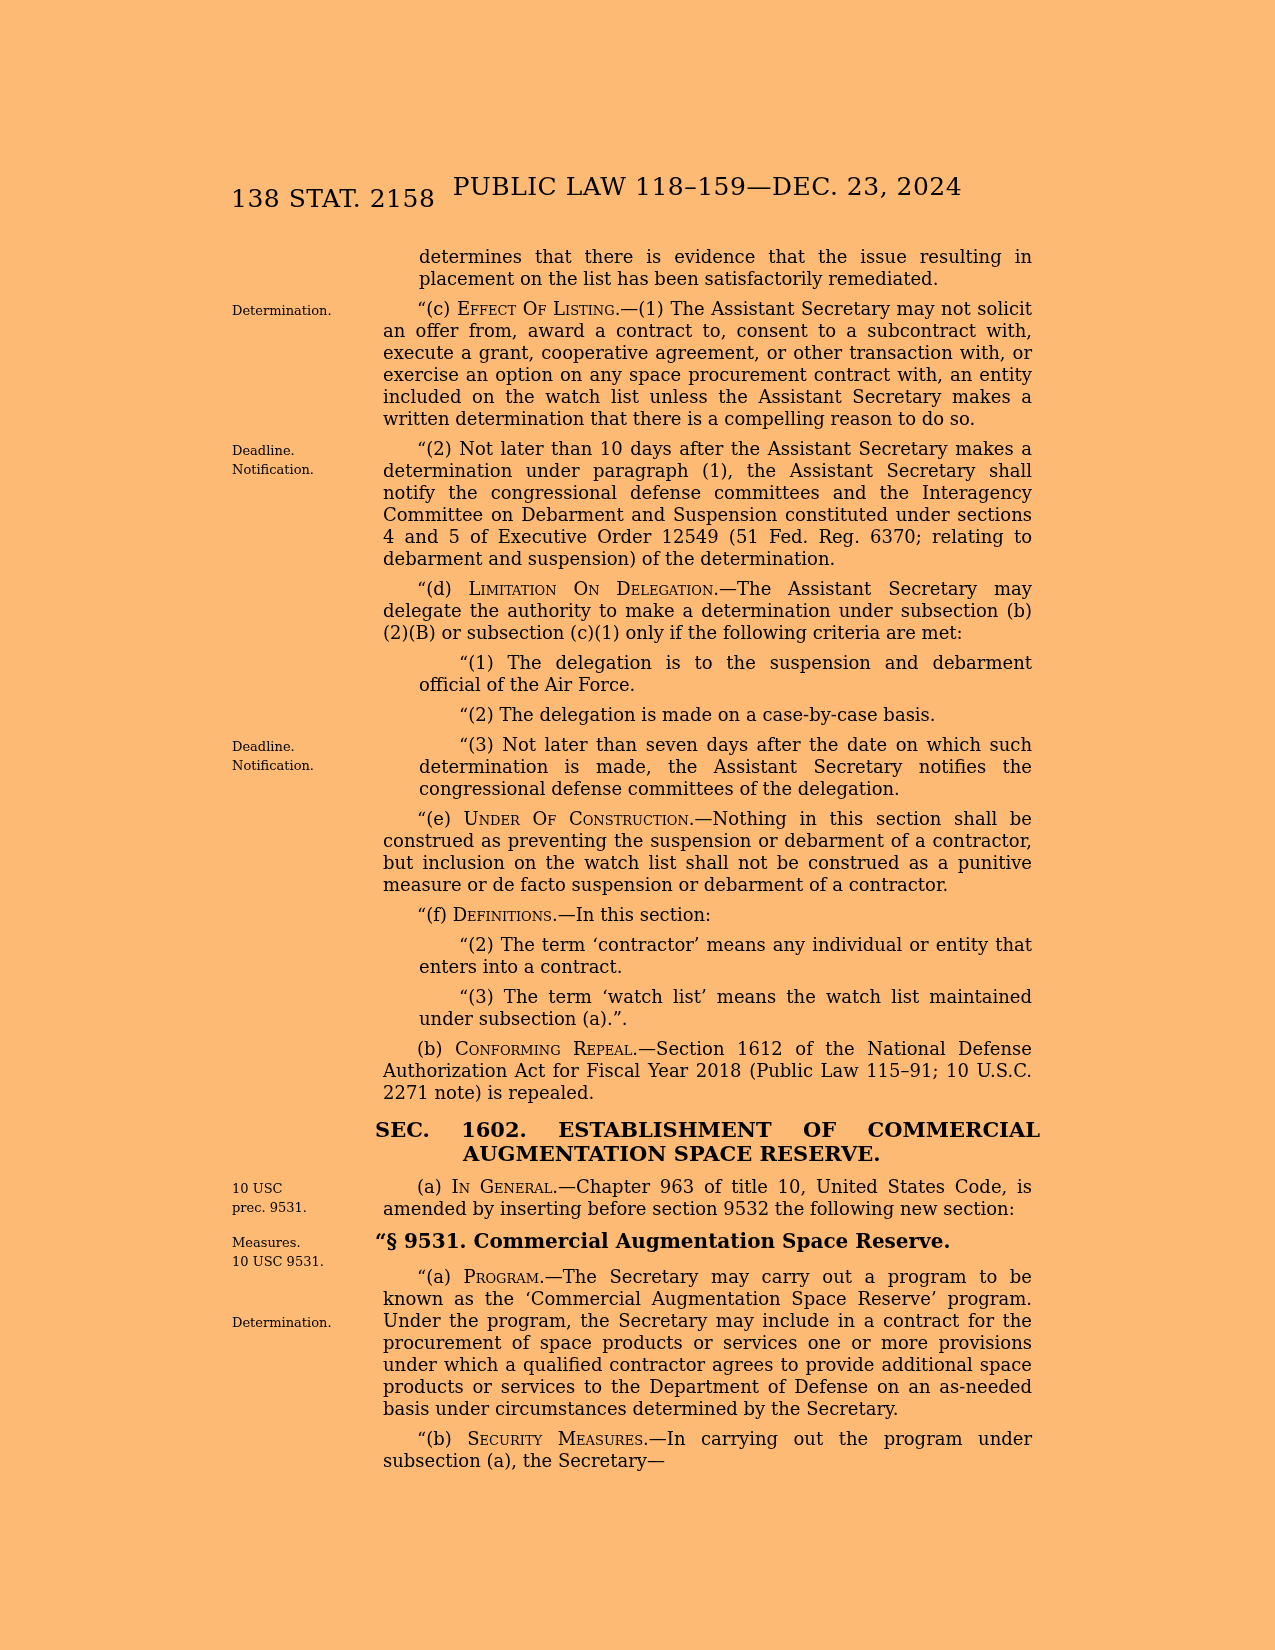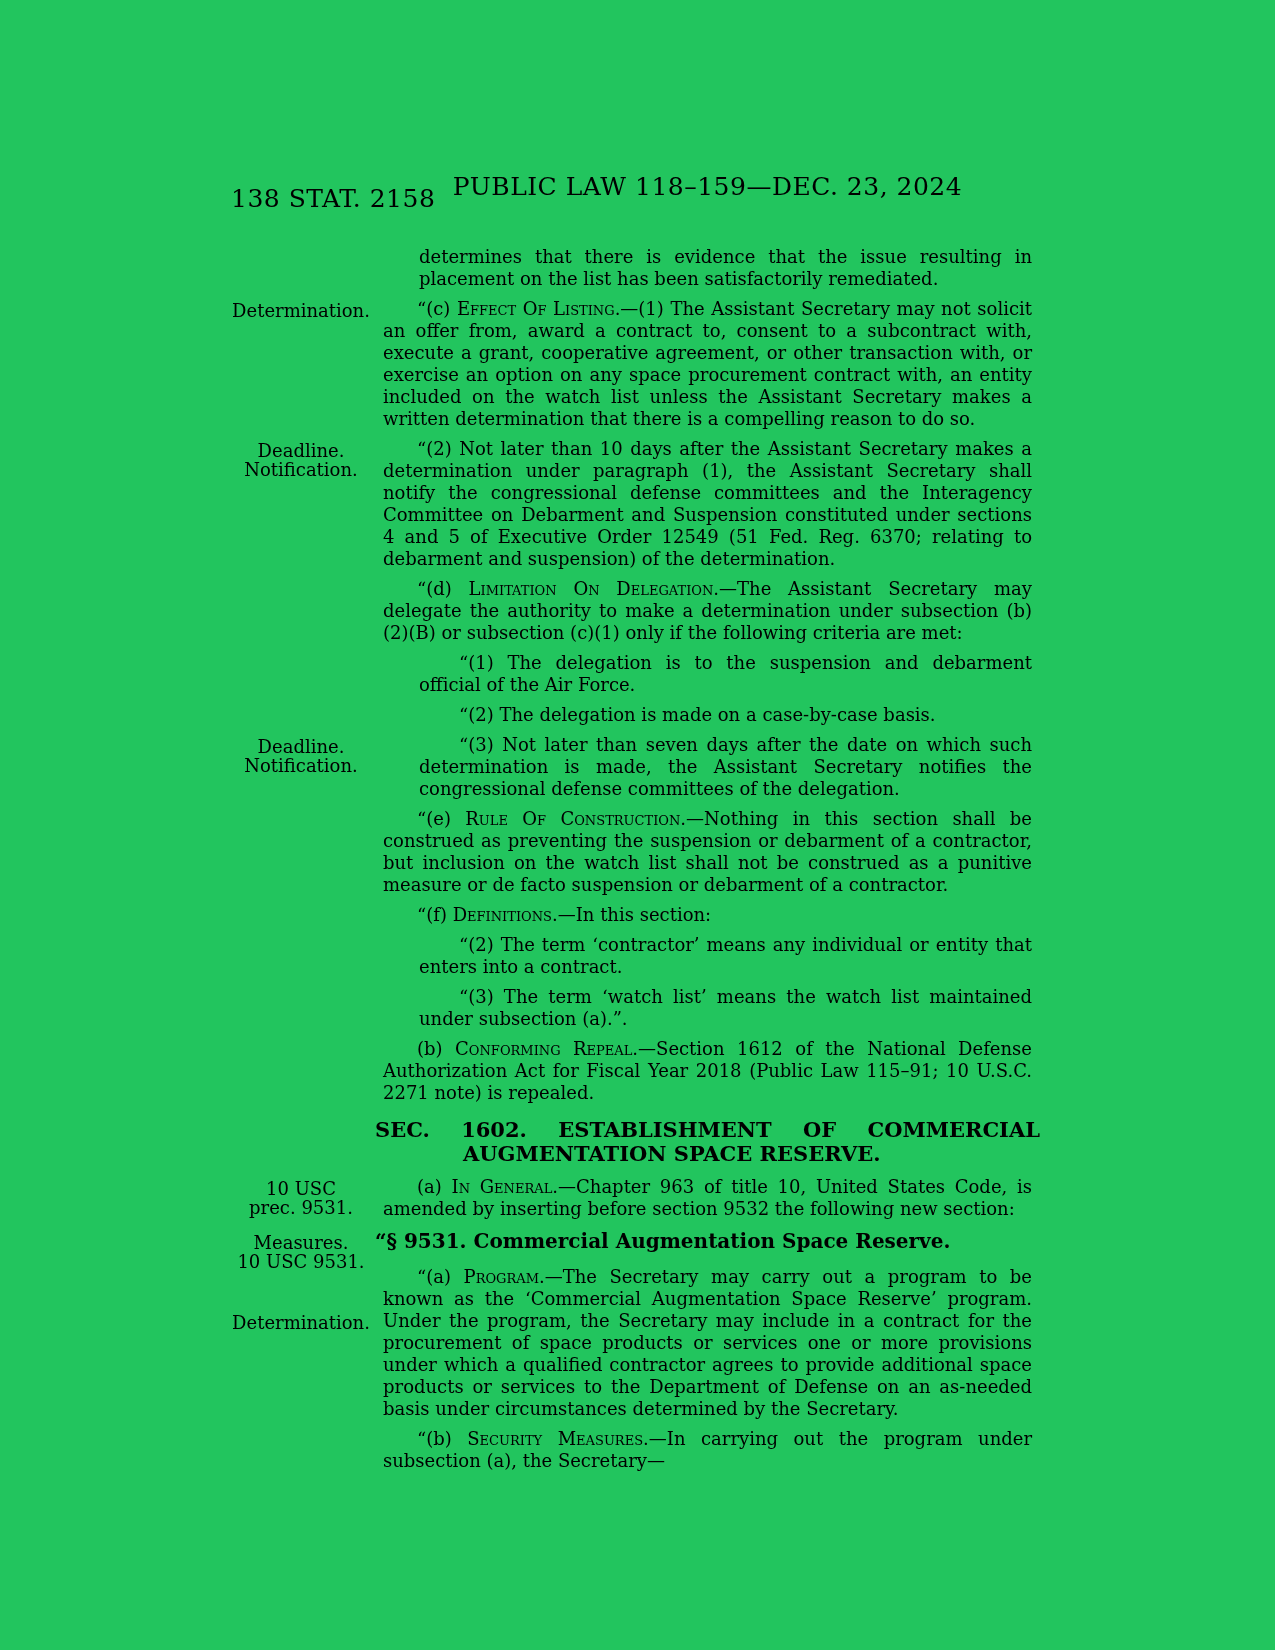--- a/index.html
+++ b/index.html
@@ -1,21 +1,21 @@
 <!DOCTYPE html>
 <html><head>
 <meta charset="utf-8">
 <style>
   html, body { margin: 0; padding: 0; background: #e8e8e8; }
   .page {
     position: relative;
     width: 1275px;
     height: 1650px;
     margin: 0 auto;
-    background: #22c55e;
+    background: #fdba74;
     color: #000;
     font-family: "DejaVu Serif", "Liberation Serif", serif;
     overflow: hidden;
   }
   .hdr-left {
     position: absolute;
     left: 231px;
     top: 184px;
     font-size: 25px;
     letter-spacing: 0.5px;
@@ -38,23 +38,23 @@
     width: 665px;
     font-size: 18px;
     line-height: 22px;
     text-align: justify;
   }
   .block { position: relative; }
   .margin-note {
     position: absolute;
     left: -143px;
     width: 138px;
-    font-size: 18px;
+    font-size: 13px;
     line-height: 19px;
-    text-align: center;
+    text-align: left;
     text-indent: 0;
   }
   .para { margin: 8px; }
   .p0 { text-indent: 34px; }
   .p1 { margin-left: 44px; text-indent: 40px; }
   .noind { text-indent: 0; }
   .sc { font-variant: small-caps; }
   .h-sec {
     margin: 14px 0 10px 0;
     font-size: 21px;
@@ -106,21 +106,21 @@
         <p class="para p1"><span>“(2) The delegation is made on a case-by-case basis.</span></p>
       </div>
       <div class="block">
         <div class="margin-note" style="top: 3px;">
           <div>Deadline.</div>
           <div>Notification.</div>
         </div>
         <p class="para p1"><span>“(3) Not later than seven days after the date on which such determination is made, the Assistant Secretary notifies the congressional defense committees of the delegation.</span></p>
       </div>
       <div class="block">
-        <p class="para p0"><span>“(e) </span><span class="sc">Rule Of Construction</span><span>.—Nothing in this section shall be construed as preventing the suspension or debarment of a contractor, but inclusion on the watch list shall not be construed as a punitive measure or de facto suspension or debarment of a contractor.</span></p>
+        <p class="para p0"><span>“(e) </span><span class="sc">Under Of Construction</span><span>.—Nothing in this section shall be construed as preventing the suspension or debarment of a contractor, but inclusion on the watch list shall not be construed as a punitive measure or de facto suspension or debarment of a contractor.</span></p>
       </div>
       <div class="block">
         <p class="para p0"><span>“(f) </span><span class="sc">Definitions</span><span>.—In this section:</span></p>
       </div>
       <div class="block">
         <p class="para p1"><span>“(2) The term ‘contractor’ means any individual or entity that enters into a contract.</span></p>
       </div>
       <div class="block">
         <p class="para p1"><span>“(3) The term ‘watch list’ means the watch list maintained under subsection (a).”.</span></p>
       </div>

